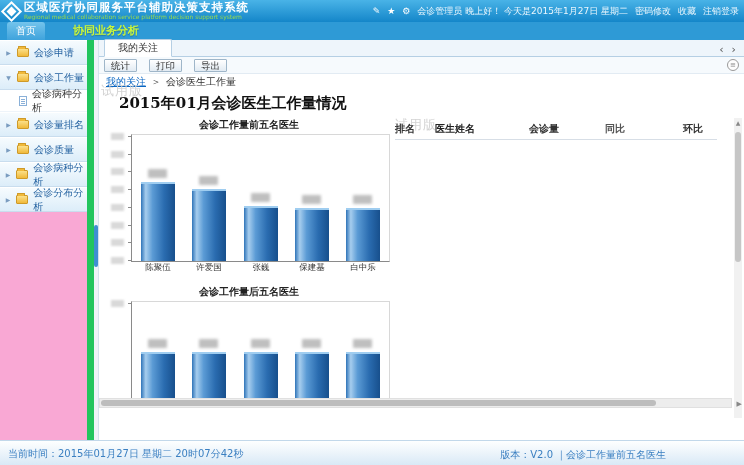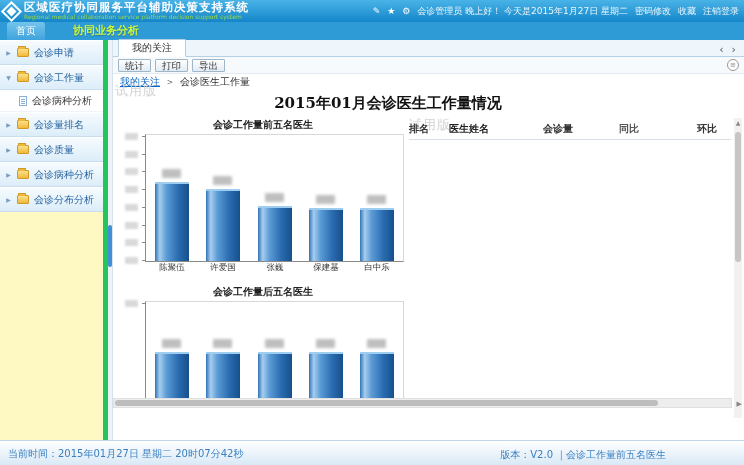--- a/index.html
+++ b/index.html
@@ -18,45 +18,45 @@
   .hico{font-size:9px;color:#fff;cursor:pointer}
   .hlink{color:#eaf6fd;text-decoration:none}
 
   
   .nav{height:18px;background:#2e9ad6;display:flex;align-items:flex-end;padding-left:7px;gap:24px}
   .tab-home{background:linear-gradient(#74c4ec,#3fa3dc);color:#fff;font-size:10px;padding:2px 9px 2px;border-radius:3px 3px 0 0}
   .tab-biz{color:#c9f63c;font-weight:bold;font-size:11px;padding:2px 4px;text-shadow:0 1px 1px rgba(0,0,0,.25)}
 
   
   .bodyrow{display:flex;height:400px}
-  .sb{width:108px;border-right:5px solid #22c55e;background:#fef9c3;flex:none}
+  .sb{width:94px;border-right:7px solid #22c55e;background:#f9a8d4;flex:none}
   .sb-item{height:25px;background:linear-gradient(#f6fbfe,#dcedf9);border-bottom:1px solid #c9ddee;border-top:1px solid #fff;display:flex;align-items:center;font-size:10px;color:#1f5e9e;padding-left:5px;gap:5px;cursor:pointer}
   .arr{font-size:6px;color:#7a9cc0;width:7px;text-align:center}
   .folder{width:12px;height:9px;background:linear-gradient(#fbe08a,#f0b93a);border:1px solid #cf9a28;border-radius:1px;position:relative;flex:none}
   .folder:before{content:"";position:absolute;top:-3px;left:0;width:6px;height:2px;background:#f0b93a;border:1px solid #cf9a28;border-bottom:none;border-radius:1px 1px 0 0}
   .sb-sub{height:22px;display:flex;align-items:center;font-size:10px;color:#333;padding-left:19px;gap:5px;background:#fff;border-bottom:1px solid #eef4fa;cursor:pointer}
   .doc{width:8px;height:10px;background:#fff;border:1px solid #8ab0d8;position:relative;flex:none}
   .doc:before{content:"";position:absolute;left:1px;top:2px;width:4px;height:1px;background:#8ab0d8;box-shadow:0 2px 0 #8ab0d8,0 4px 0 #8ab0d8}
   .split{width:5px;background:#eef3f8;border-right:1px solid #d4e2ee;position:relative;flex:none}
   .split .handle{position:absolute;top:185px;left:0px;width:4px;height:42px;background:#3f8fd2;border-radius:2px;cursor:col-resize}
 
   
   .main{flex:1;position:relative;background:#fff}
   .ctab-row{height:17px;background:#eef5fb;border-bottom:1px solid #b5cfe4;display:flex;align-items:flex-end;padding-left:5px;position:relative}
   .ctab{background:#fff;border:1px solid #b5cfe4;border-bottom:1px solid #fff;font-size:10px;color:#333;padding:1px 13px;border-radius:2px 2px 0 0;margin-bottom:-1px;cursor:pointer}
   .ctab-nav{position:absolute;right:8px;top:3px;color:#555;font-size:11px;display:flex;gap:8px}
   .ctab-nav span{cursor:pointer}
-  .tools{height:17px;background:#f6fafd;border-bottom:1px solid #e2ebf3;display:flex;align-items:center;padding-left:5px;gap:4px;position:relative}
+  .tools{height:17px;background:#f6fafd;border-bottom:1px solid #e2ebf3;display:flex;align-items:center;padding-left:5px;gap:12px;position:relative}
   .btn{font-size:9.5px;color:#333;background:linear-gradient(#ffffff,#e2ebf3);border:1px solid #9fb6c9;border-radius:1px;padding:0 6px;height:13px;line-height:12px;cursor:pointer}
   .circle-btn{position:absolute;right:5px;top:2px;width:12px;height:12px;border:1px solid #999;border-radius:50%;color:#888;font-size:7px;line-height:10px;text-align:center;background:#fdfdfd;cursor:pointer}
   .crumb{height:16px;display:flex;align-items:center;font-size:10px;color:#333;padding-left:7px;gap:5px;background:#fff}
   .crumb .lnk{color:#0a66c2;text-decoration:underline;cursor:pointer}
   .canvas{position:absolute;top:50px;left:0;right:0;bottom:0;background:#fff}
   .wm{position:absolute;color:#d3d3d3;font-size:13px;letter-spacing:1px;pointer-events:none}
-  .ptitle{position:absolute;top:4px;left:20px;width:510px;text-align:center;font-size:15px;font-weight:bold;color:#111;font-family:"DejaVu Serif",serif}
+  .ptitle{position:absolute;top:4px;left:20px;width:510px;text-align:left;font-size:15px;font-weight:bold;color:#111;font-family:"DejaVu Serif",serif}
 
   
   .chart{position:absolute;left:6px;width:288px}
   .ct-title{text-align:center;font-size:10px;font-weight:bold;color:#222;height:16px;line-height:14px}
   .plot{position:absolute;left:26px;top:16px;right:3px;border-top:1px solid #d8d8d8;border-right:1px solid #d8d8d8;border-left:1px solid #8a8a8a;border-bottom:1px solid #8a8a8a;background:#fff}
   .bar{position:absolute;bottom:0;background:linear-gradient(90deg,#2f74b8 0%,#a6cdee 14%,#5b9bd5 34%,#2a6cb0 68%,#174f8c 100%);border-top:2px solid #9fcdf0}
   .vlab{position:absolute;width:19px;height:9px;background:#bfbfbf;filter:blur(1.6px);border-radius:1px}
   .xlab{position:absolute;bottom:-13px;font-size:8.5px;color:#333;width:52px;text-align:center;white-space:nowrap}
   .ylab{position:absolute;left:-21px;width:13px;height:7px;background:#d9d9d9;filter:blur(1.2px)}
   .tick{position:absolute;left:-4px;width:4px;height:1px;background:#8a8a8a}

